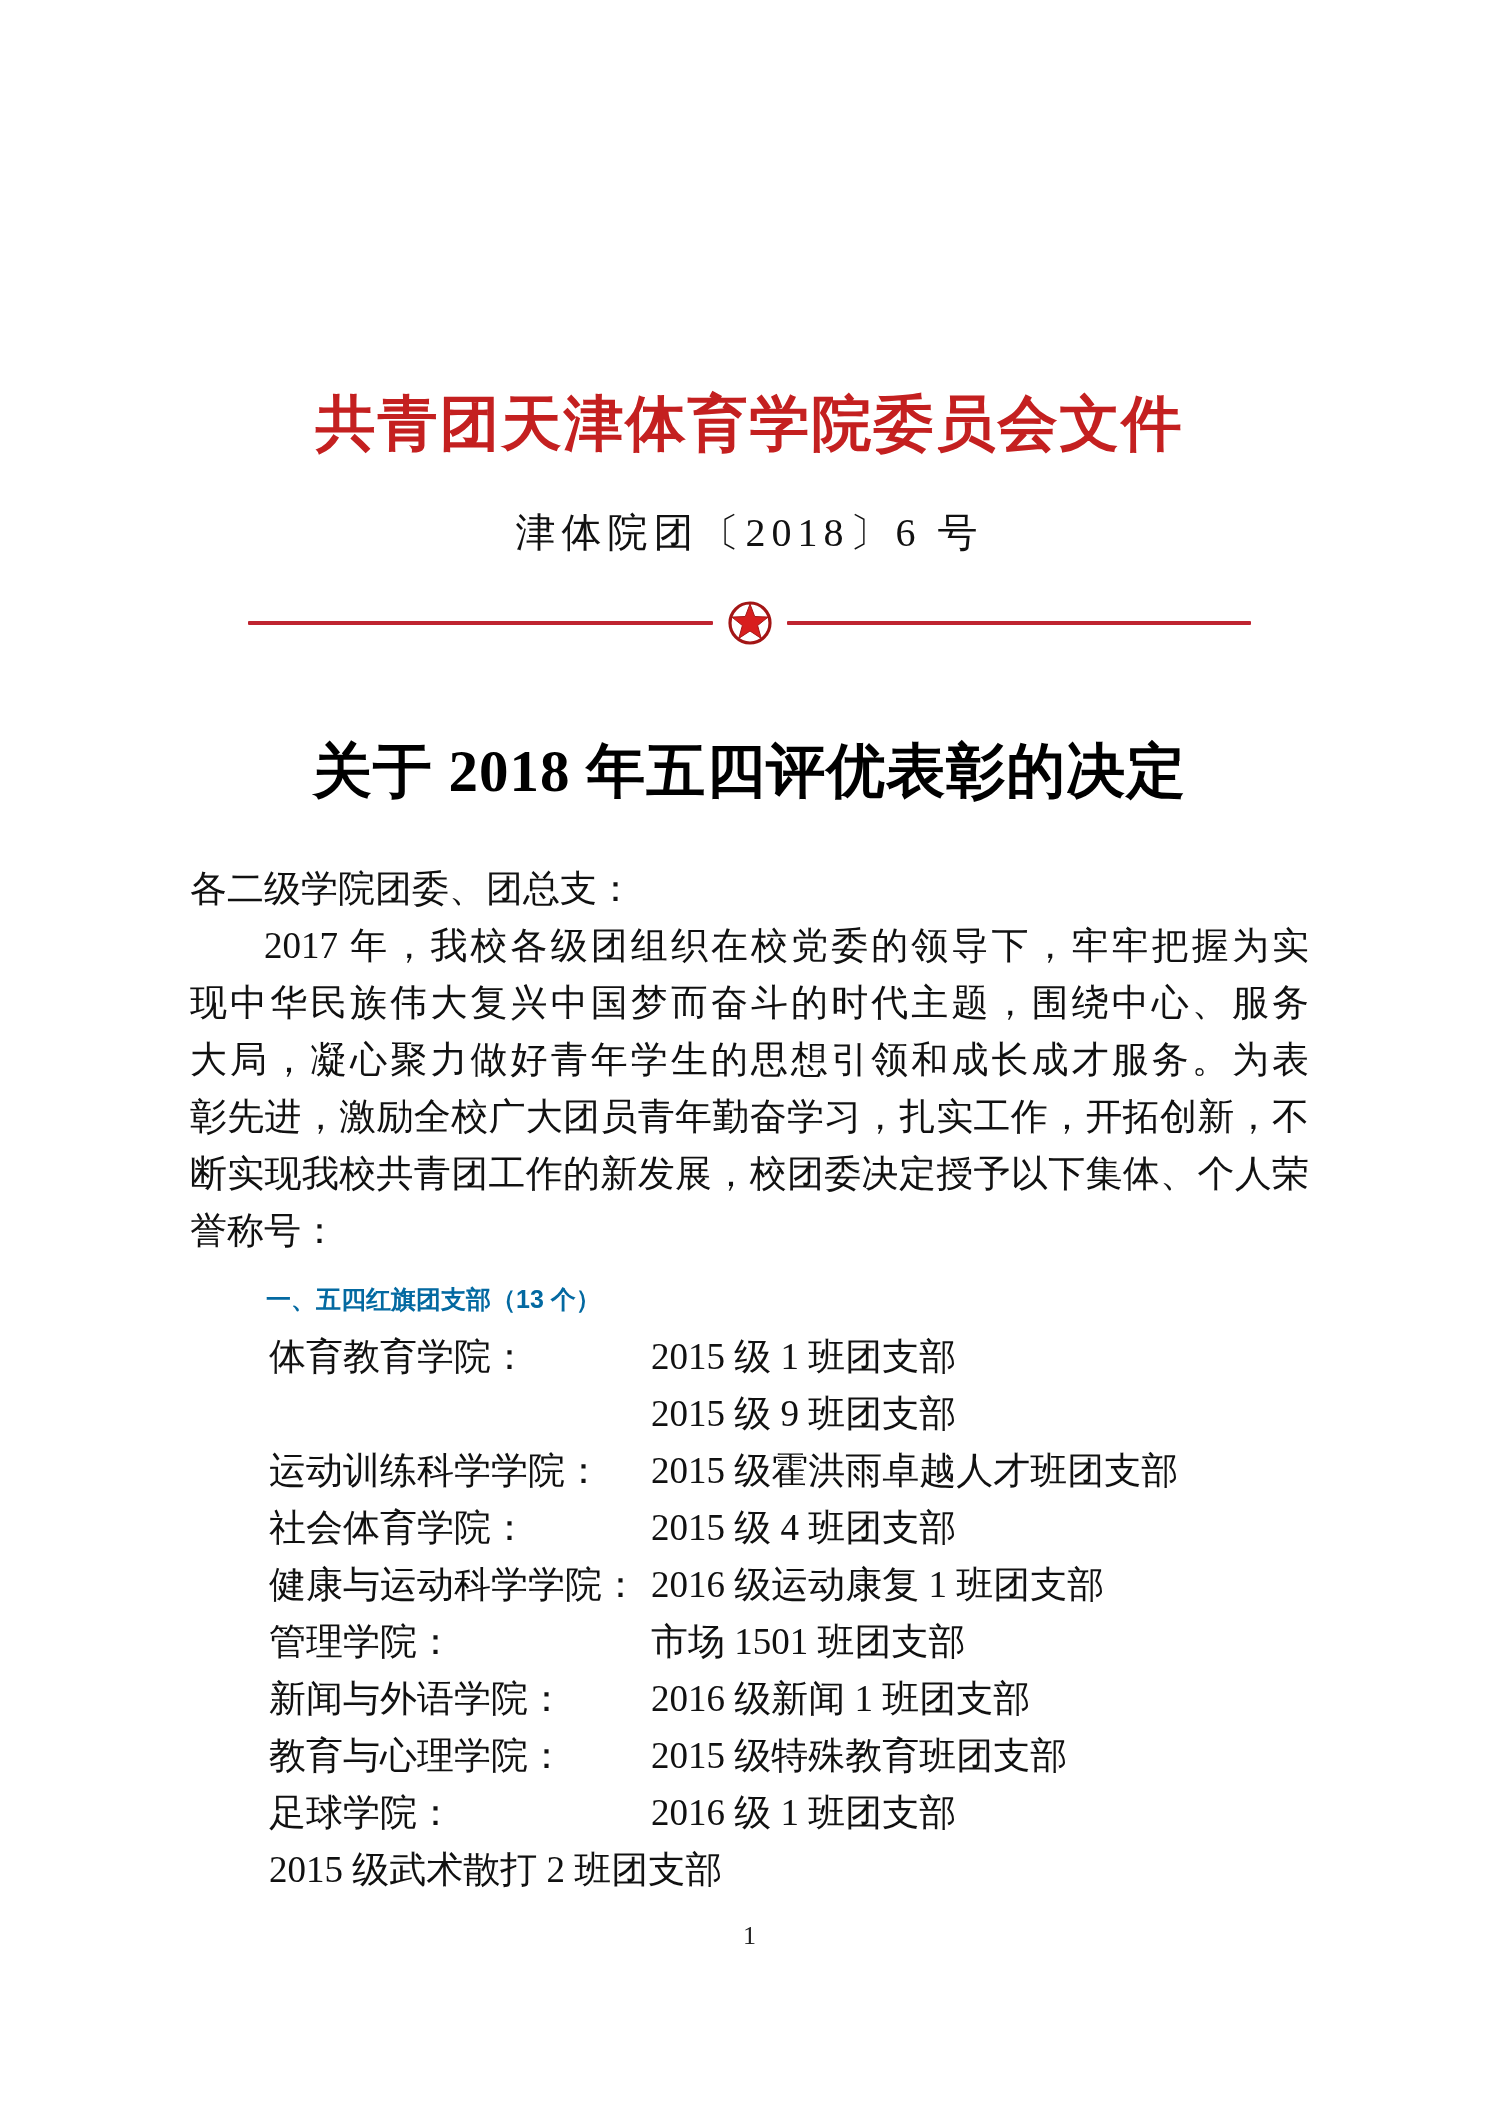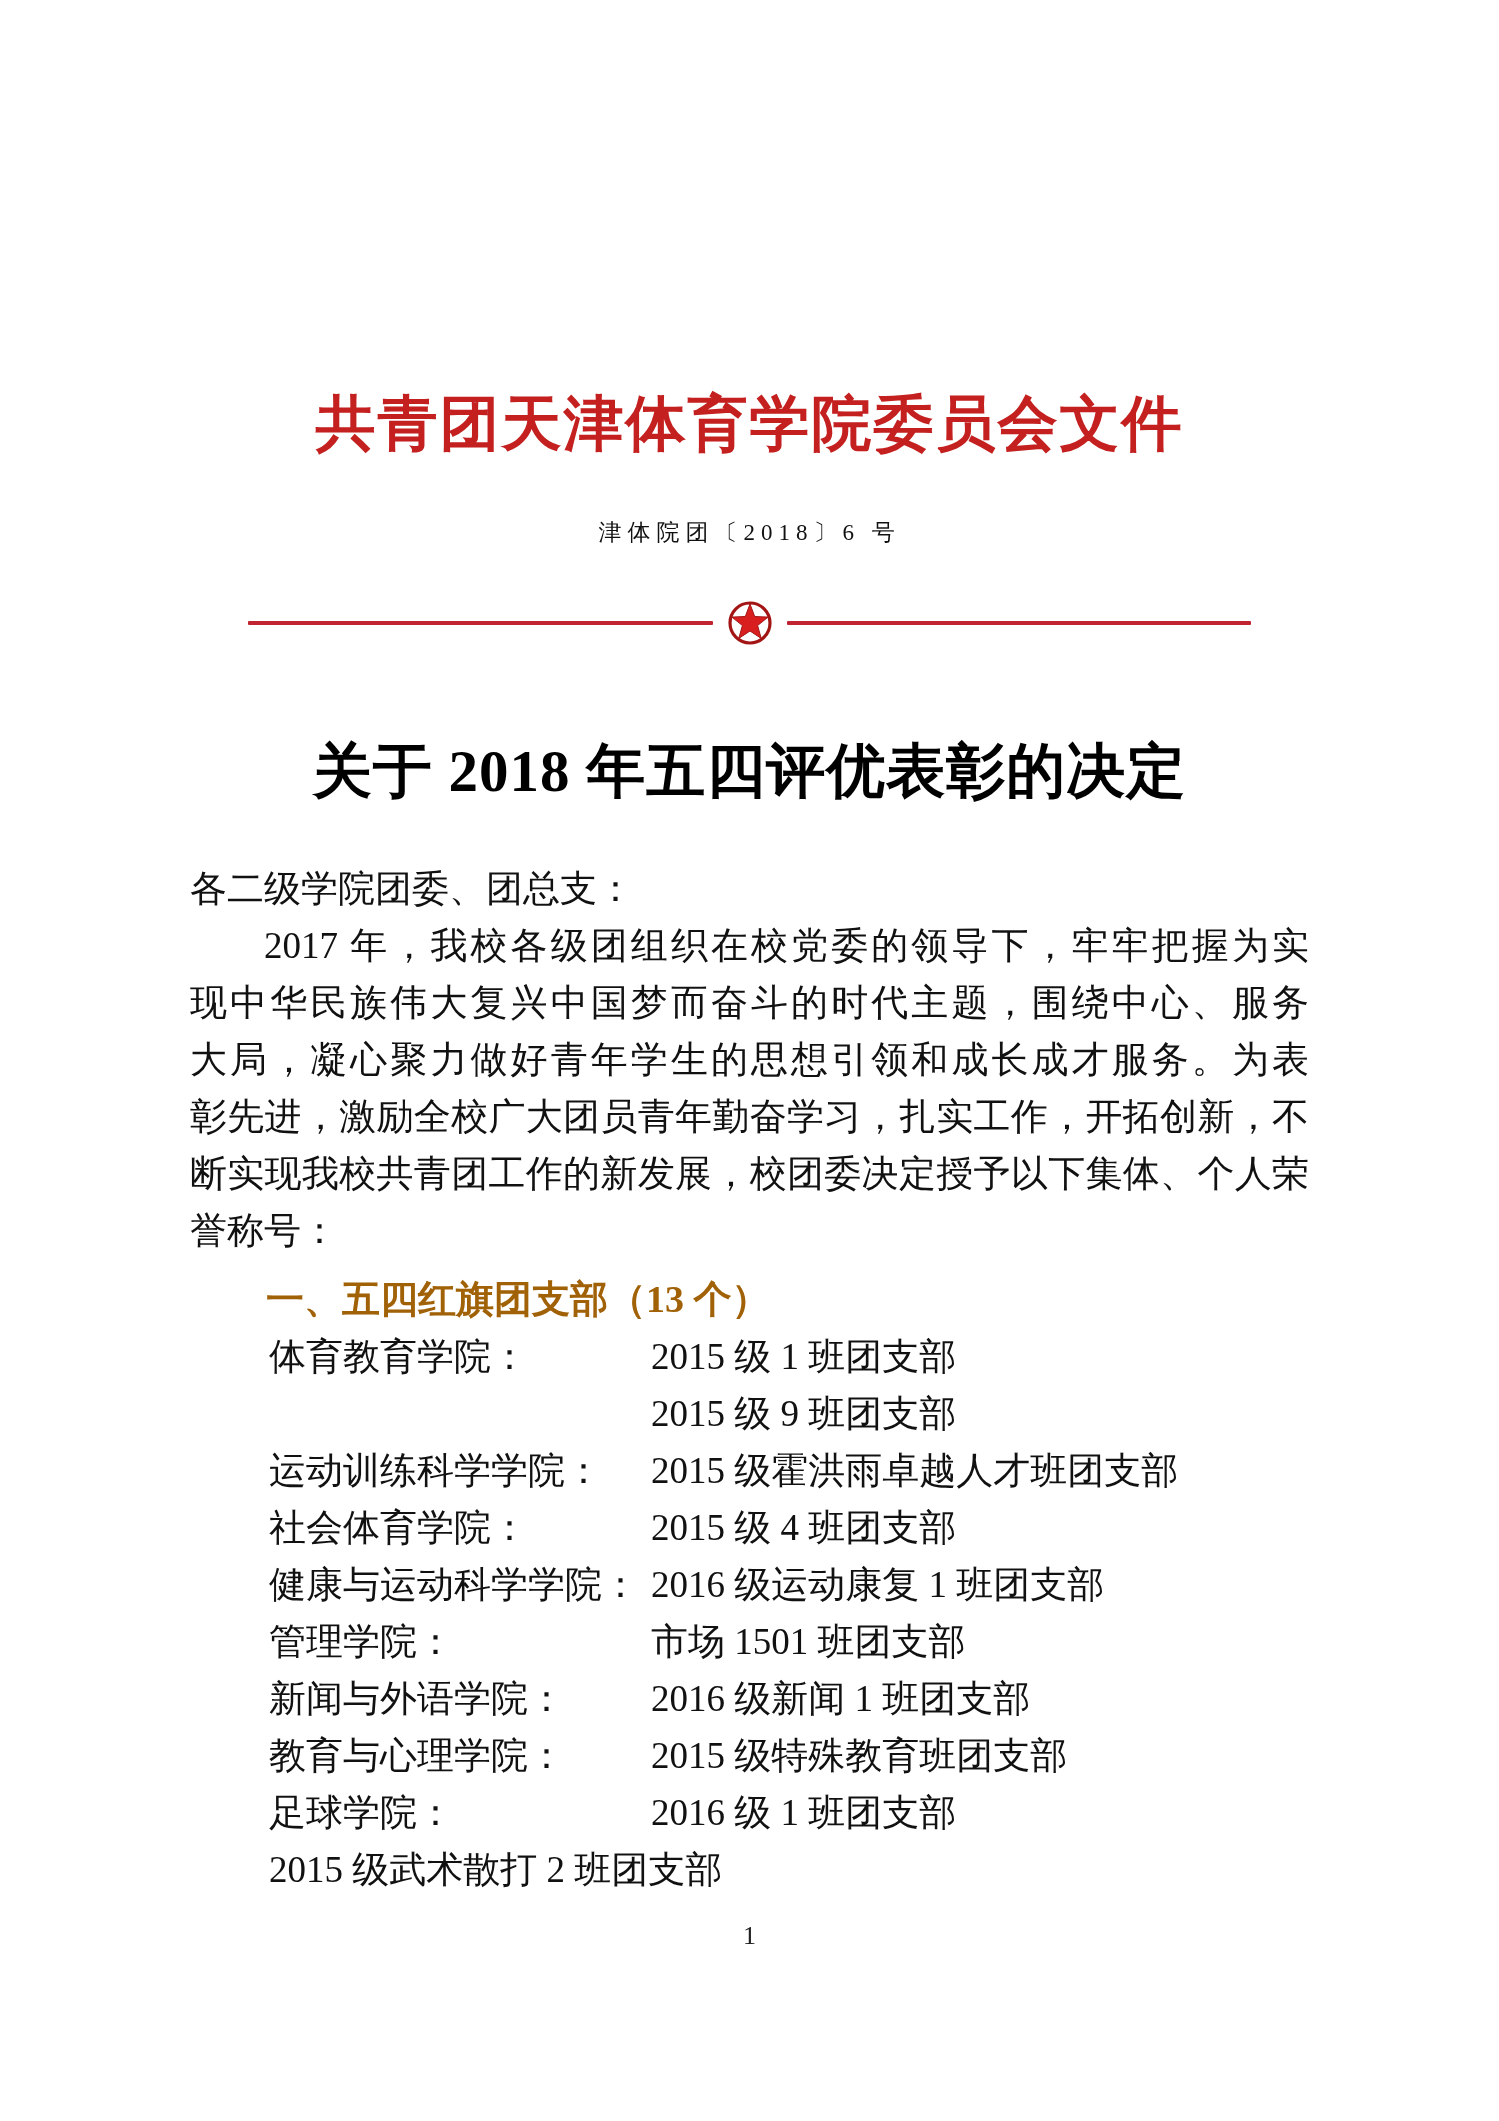--- a/index.html
+++ b/index.html
@@ -27,21 +27,21 @@
     font-weight:bold;
     font-size:60px;
     line-height:72px;
     letter-spacing:2px;
     color:var(--accent);
     white-space:nowrap;
   }
   .doc-number{
     margin-top:52px;
     text-align:center;
-    font-size:23px;
+    font-size:40px;
     line-height:42px;
     letter-spacing:6px;
     color:#111;
     white-space:nowrap;
   }
   
   .rule-row{
     margin-top:44px;
     padding:0 58px;
     height:50px;
@@ -89,25 +89,25 @@
     text-align-last:justify;
   }
   .para .line.indent{ padding-left:74px; }
   .para .line.closing{
     text-align:left;
     text-align-last:left;
   }
   .section-heading{
     margin-top:12px;
     padding-left:76px;
-    font-family:Liberation Serif, serif;
+    font-family:Liberation Sans, sans-serif;
     font-weight:bold;
-    font-size:38px;
-    line-height:57px;
-    color:#a16207;
+    font-size:25px;
+    line-height:57px;
+    color:#0369a1;
     white-space:nowrap;
   }
   .awards{
     margin-left:79px;
   }
   .award-row{
     display:flex;
     font-size:37px;
     line-height:57px;
     color:#111;

